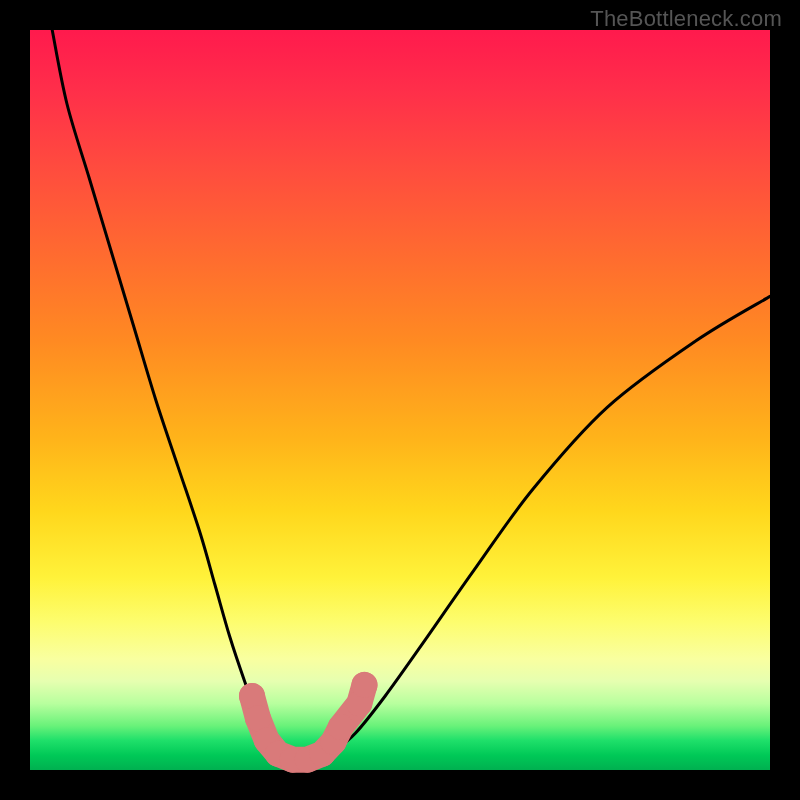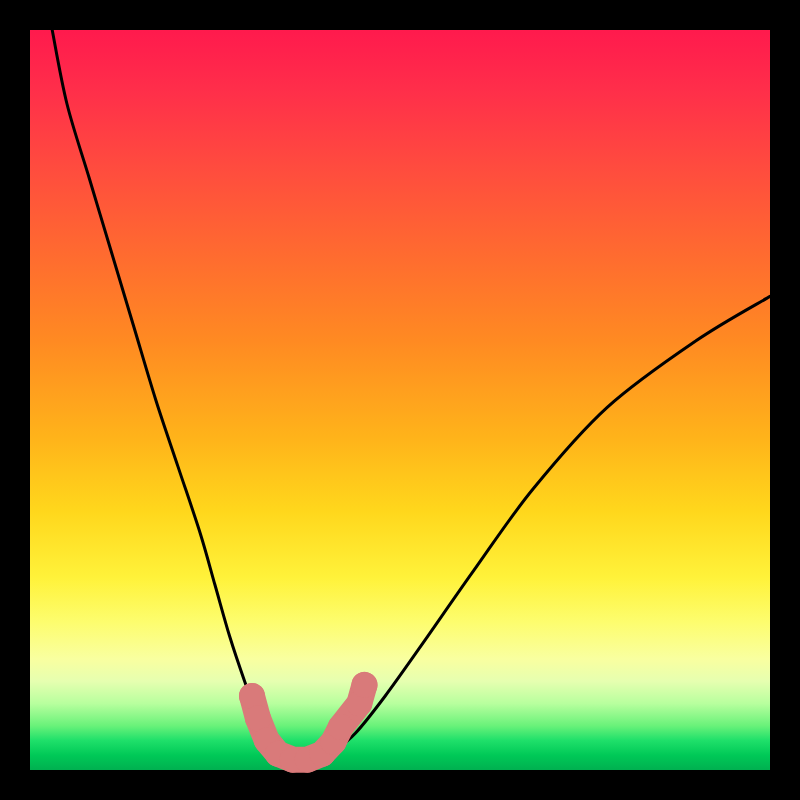--- a/index.html
+++ b/index.html
@@ -78,13 +78,14 @@
           <circle cx="262.7" cy="729.64" r="13" fill="#d97a7a"></circle>
           <circle cx="277.5" cy="729.64" r="13" fill="#d97a7a"></circle>
           <circle cx="292.3" cy="723.72" r="13" fill="#d97a7a"></circle>
           <circle cx="303.4" cy="711.88" r="13" fill="#d97a7a"></circle>
           <circle cx="310.8" cy="697.08" r="13" fill="#d97a7a"></circle>
           <circle cx="329.3" cy="673.4" r="13" fill="#d97a7a"></circle>
           <circle cx="334.48" cy="654.9" r="13" fill="#d97a7a"></circle>
         </g>
     </svg>
   </div>
+  <div class="watermark">TheBottleneck.com</div>
 </div>
 
 </body></html>

